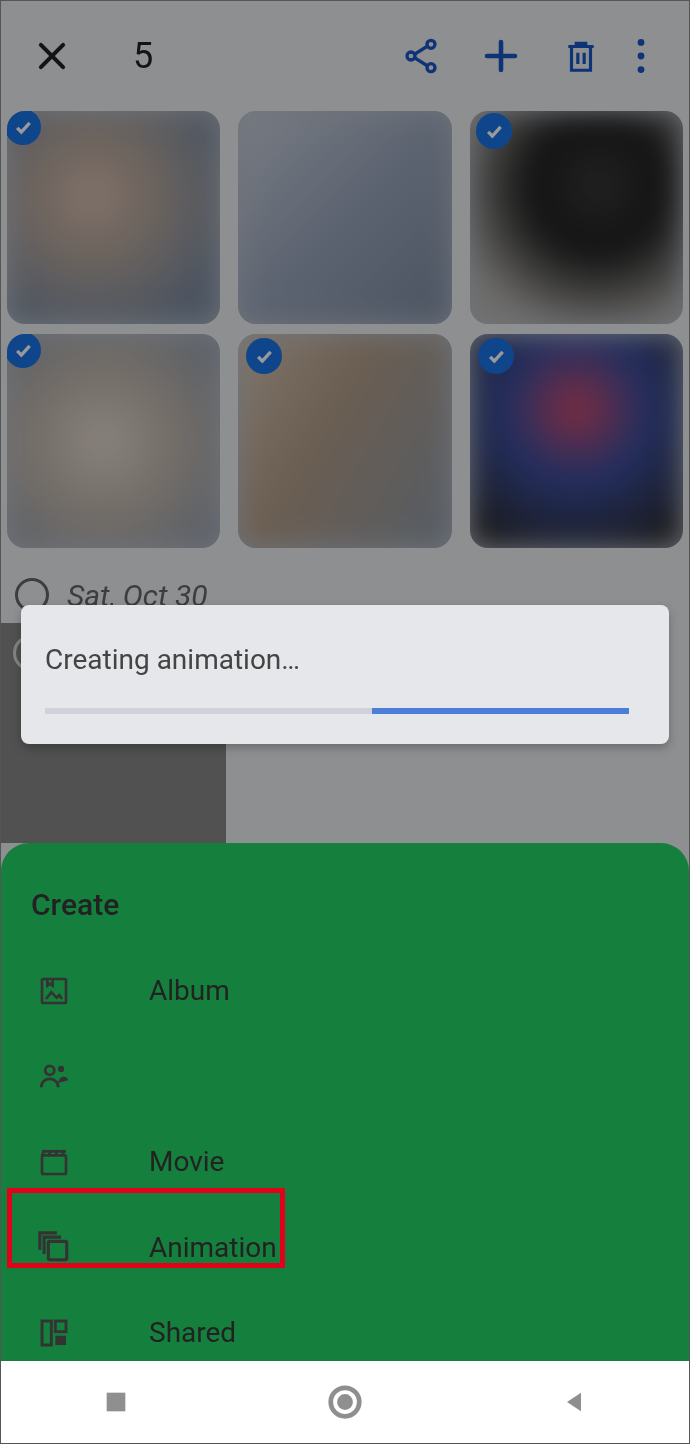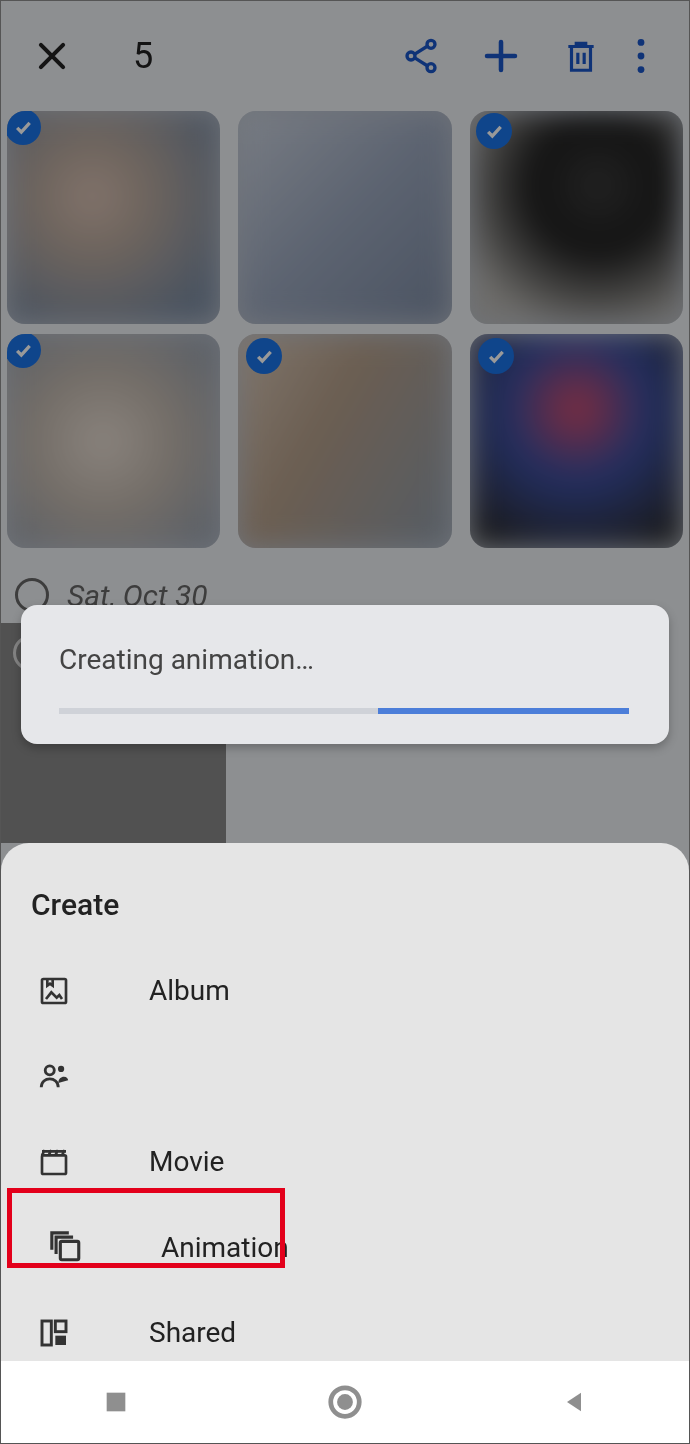--- a/index.html
+++ b/index.html
@@ -66,22 +66,22 @@
   }
   .vid-check {
     position: absolute; top: 12px; left: 12px;
     width: 36px; height: 36px; border-radius: 50%;
     border: 3px solid #ddd;
   }
 
   
   .toast {
     position: absolute; left: 20px; right: 20px; top: 604px;
-    background: #e6e7ea; border-radius: 16px;
-    padding: 38px 40px 30px 38px;
+    background: #e6e7ea; border-radius: 8px;
+    padding: 38px 40px 30px 24px;
     box-shadow: 0 4px 10px rgba(0,0,0,0.25);
   }
   .toast .msg { font-size: 28px; color: #444; }
   .toast .progress {
     margin-top: 32px; height: 6px; width: 100%;
     background: #cfd2d8; position: relative;
   }
   .toast .progress .bar {
     position: absolute; left: 56%; right: 0; top: 0; bottom: 0;
     background: #4c7ed9;
@@ -89,21 +89,21 @@
 
   
   .scrim {
     position: absolute; inset: 0;
     background: rgba(0,0,0,0.40);
   }
 
   
   .sheet {
     position: absolute; left: 0; right: 0; bottom: 0;
-    background: #e5e5e5;
+    background: #15803d;
     border-top-left-radius: 28px;
     border-top-right-radius: 28px;
     padding: 44px 0 0 0;
     height: 600px;
   }
   .sheet-title {
     font-size: 30px; font-weight: 500; color: #222;
     padding: 0 30px 26px 30px;
   }
   .sheet-item {
@@ -284,21 +284,21 @@
   <div class="sheet-item">
     <span class="sicon">
       <svg width="32" height="32" viewBox="0 0 24 24">
           <rect x="3" y="7" width="18" height="14" rx="1" fill="none" stroke="#333" stroke-width="2"></rect>
           <path d="M3 7 L5 3 M8 7 L10 3 M13 7 L15 3 M18 7 L20 3 M3 4 H21" fill="none" stroke="#333" stroke-width="2"></path>
         </svg>
     </span>
     <span>Movie</span>
   </div>
 
-  <div class="sheet-item" style="position:relative;margin-left:12px;">
+  <div class="sheet-item" style="position:relative;">
     <span class="sicon">
       <svg width="34" height="34" viewBox="0 0 24 24">
           <rect x="8" y="8" width="13" height="13" rx="1" fill="none" stroke="#333" stroke-width="2.2"></rect>
           <path d="M5 17 V5 H17" fill="none" stroke="#333" stroke-width="2.2"></path>
           <path d="M2 14 V2 H14" fill="none" stroke="#333" stroke-width="2.2"></path>
         </svg>
     </span>
     <span>Animation</span>
   </div>
 

